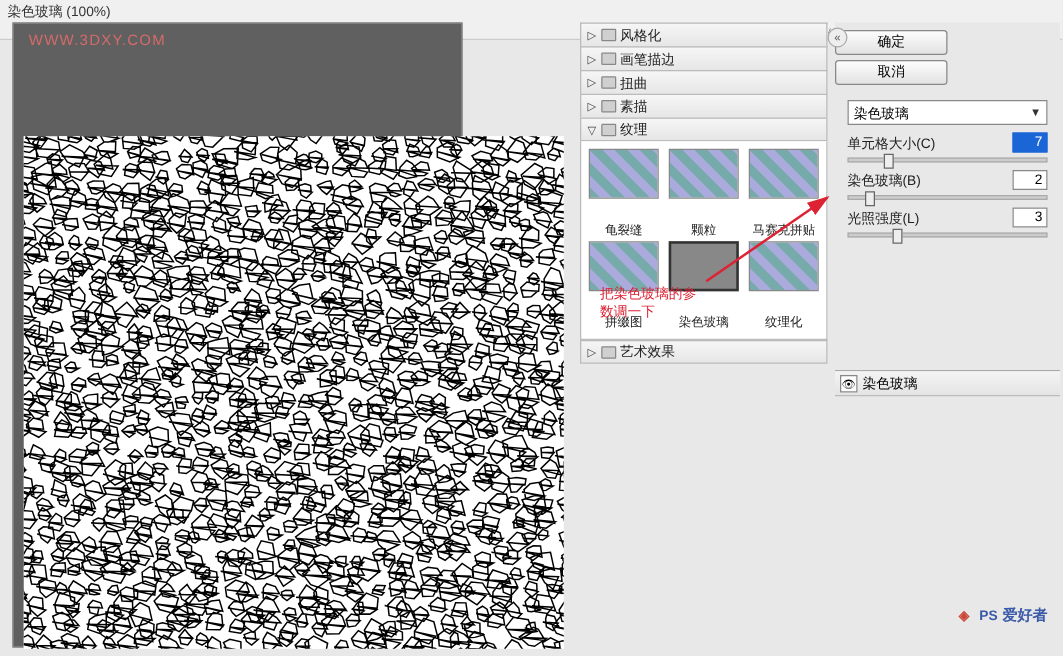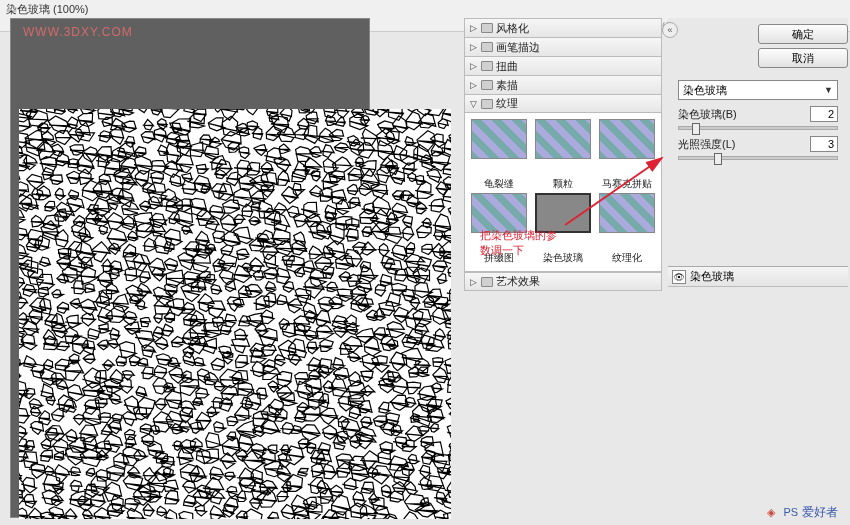--- a/index.html
+++ b/index.html
@@ -1,21 +1,21 @@
 <!DOCTYPE html>
 <html><head>
 <meta charset="utf-8">
 <style>
 * { margin: 0; padding: 0; box-sizing: border-box; font-family: "Microsoft YaHei", sans-serif; font-size: 11px; }
 body { width: 850px; height: 525px; background: #e8e8e8; position: relative; overflow: hidden; }
 
 .title-bar { height: 32px; background: #f0f0f0; border-bottom: 1px solid #ccc; padding: 2px 6px; color: #333; }
 
 .watermark-top { position: absolute; top: 20px; right: 15px; color: #777; font-size: 10px; letter-spacing: 0.5px; }
-.watermark-bottom { position: absolute; bottom: 4px; right: 12px; font-size: 14px; font-weight: normal; }
+.watermark-bottom { position: absolute; bottom: 24px; right: 12px; font-size: 14px; font-weight: bold; }
 .watermark-bottom .cube { color: #c94a3b; margin-right: 4px; }
 .watermark-bottom .ps { color: #3a5aa8; }
 .watermark-bottom .text { color: #3a5aa8; font-size: 12px; }
 
 .preview-panel { position: absolute; top: 18px; left: 10px; width: 360px; height: 500px; background: #606060; border: 1px solid #888; }
 .preview-url { color: #d46a6a; padding: 6px 12px; font-size: 12px; letter-spacing: 1px; }
 .preview-canvas { position: absolute; top: 90px; left: 8px; width: 432px; height: 410px; background: #fff; }
 .voronoi { width: 100%; height: 100%; }
 
 .middle-panel { position: absolute; top: 18px; left: 464px; width: 198px; height: 500px; background: #e8e8e8; }
@@ -27,21 +27,21 @@
 
 .thumbs { background: #fff; border: 1px solid #bbb; border-top: none; padding: 6px 4px; display: grid; grid-template-columns: repeat(3, 1fr); gap: 2px 4px; }
 .thumb-cell { display: flex; flex-direction: column; align-items: center; }
 .thumb { width: 56px; height: 40px; border: 1px solid #888; background: linear-gradient(45deg, #7aa 25%, #aad 25%, #aad 50%, #7aa 50%, #7aa 75%, #aad 75%); background-size: 20px 20px; }
 .thumb.selected { border: 2px solid #333; background: #888; }
 .thumb-label { margin-top: 18px; color: #222; text-align: center; font-size: 10px; }
 
 .right-panel { position: absolute; top: 18px; left: 668px; width: 180px; height: 500px; background: #e8e8e8; }
 .collapse-btn { position: absolute; left: -6px; top: 4px; width: 16px; height: 16px; background: #eee; border: 1px solid #aaa; border-radius: 8px; text-align: center; line-height: 14px; font-size: 9px; color: #555; }
 
-.btn-group { padding: 6px 0 4px 0; display: flex; flex-direction: column; align-items: flex-end; gap: 4px; }
+.btn-group { padding: 6px 0 4px 0; display: flex; flex-direction: column; align-items: flex-start; gap: 4px; }
 .win-btn { width: 90px; height: 20px; background: linear-gradient(#fdfdfd, #e2e2e2); border: 1px solid #888; border-radius: 3px; text-align: center; line-height: 18px; cursor: pointer; }
 
 .selector { margin: 8px 10px 6px 10px; height: 20px; background: #fff; border: 1px solid #888; display: flex; align-items: center; justify-content: space-between; padding: 0 4px; }
 .sel-arrow { font-size: 9px; color: #333; }
 
 .param { margin: 6px 10px; }
 .param-row { display: flex; justify-content: space-between; align-items: center; }
 .param-label { color: #222; }
 .param-input { width: 28px; height: 16px; background: #fff; border: 1px solid #888; text-align: right; padding-right: 3px; line-height: 14px; }
 .param-input.hl { background: #1a66d6; color: #fff; border-color: #1a66d6; }
@@ -138,20 +138,29 @@
   <div class="collapse-btn">«</div>
   <div class="btn-group">
     <div class="win-btn">确定</div>
     <div class="win-btn">取消</div>
   </div>
   <div class="selector">
     <span>染色玻璃</span>
     <span class="sel-arrow">▼</span>
   </div>
   <div id="params">
+      <div class="param">
+        <div class="param-row">
+    <span class="param-label">单元格大小(C)</span>
+    <span class="param-input hl">7</span>
+    </div>
+    <div class="slider">
+      <div class="slider-thumb" style="left:18%"></div>
+    </div>
+      </div>
       <div class="param">
         <div class="param-row">
     <span class="param-label">染色玻璃(B)</span>
     <span class="param-input">2</span>
     </div>
     <div class="slider">
       <div class="slider-thumb" style="left:8%"></div>
     </div>
       </div>
       <div class="param">

